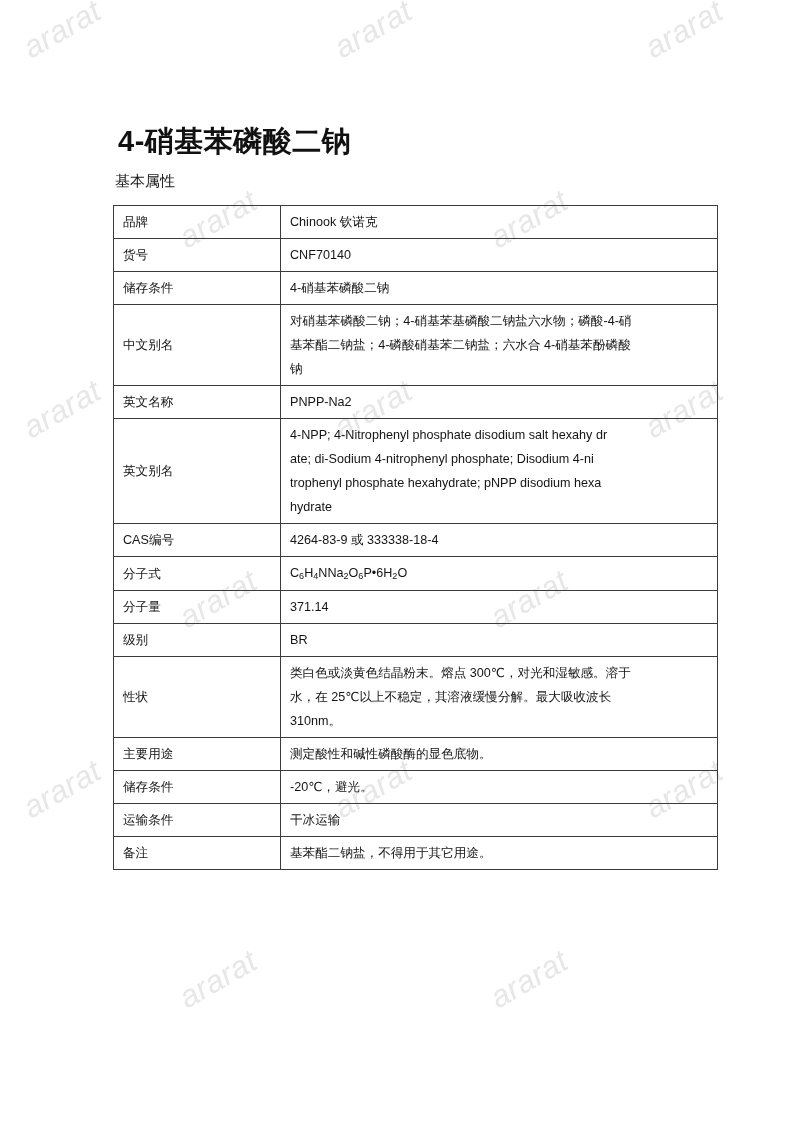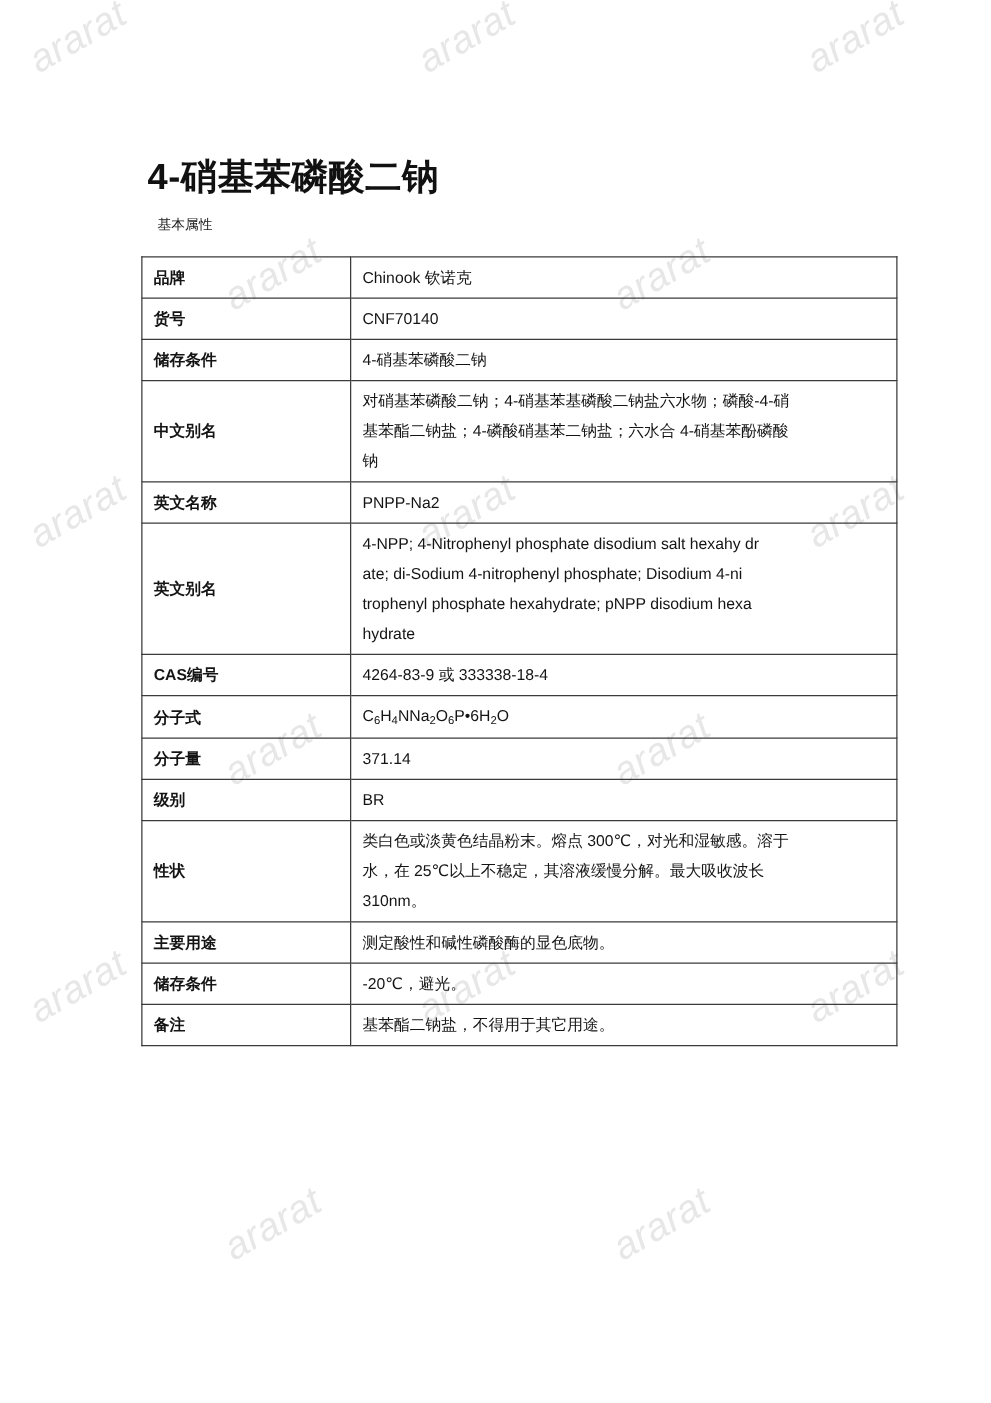--- a/index.html
+++ b/index.html
@@ -52,23 +52,23 @@
     top: 103px;
     font-size: 29px;
     font-weight: 700;
     letter-spacing: 0.5px;
     color: #111111;
     white-space: nowrap;
   }
 
   #section-label {
     position: absolute;
-    left: 126px;
+    left: 115px;
     top: 172px;
-    font-size: 11px;
+    font-size: 15px;
     font-weight: 400;
     color: #1a1a1a;
     white-space: nowrap;
   }
 
   #props-table {
     position: absolute;
     left: 113px;
     top: 205px;
     width: 568px;
@@ -80,21 +80,20 @@
     border: 1px solid #3b3b3b;
     padding: 4px 9px;
     font-size: 12.6px;
     line-height: 24px;
     vertical-align: middle;
     color: #141414;
     background: transparent;
   }
   #props-table td.key-cell {
     width: 148px;
-    font-weight: bold;
   }
   #props-table td.val-cell {
     width: 418px;
   }
   .tall-cell {
     line-height: 25px;
     border-radius: 25px;
   }
   sub {
     font-size: 0.72em;
@@ -195,19 +194,23 @@
         </tr>
         <tr>
           <td class="key-cell">主要用途</td>
           <td class="val-cell">测定酸性和碱性磷酸酶的显色底物。</td>
         </tr>
         <tr>
           <td class="key-cell">储存条件</td>
           <td class="val-cell">-20℃，避光。</td>
         </tr>
         <tr>
+          <td class="key-cell">运输条件</td>
+          <td class="val-cell">干冰运输</td>
+        </tr>
+        <tr>
           <td class="key-cell">备注</td>
           <td class="val-cell">基苯酯二钠盐，不得用于其它用途。</td>
         </tr>
       </tbody>
   </table>
 
 </div>
 
 </body></html>

